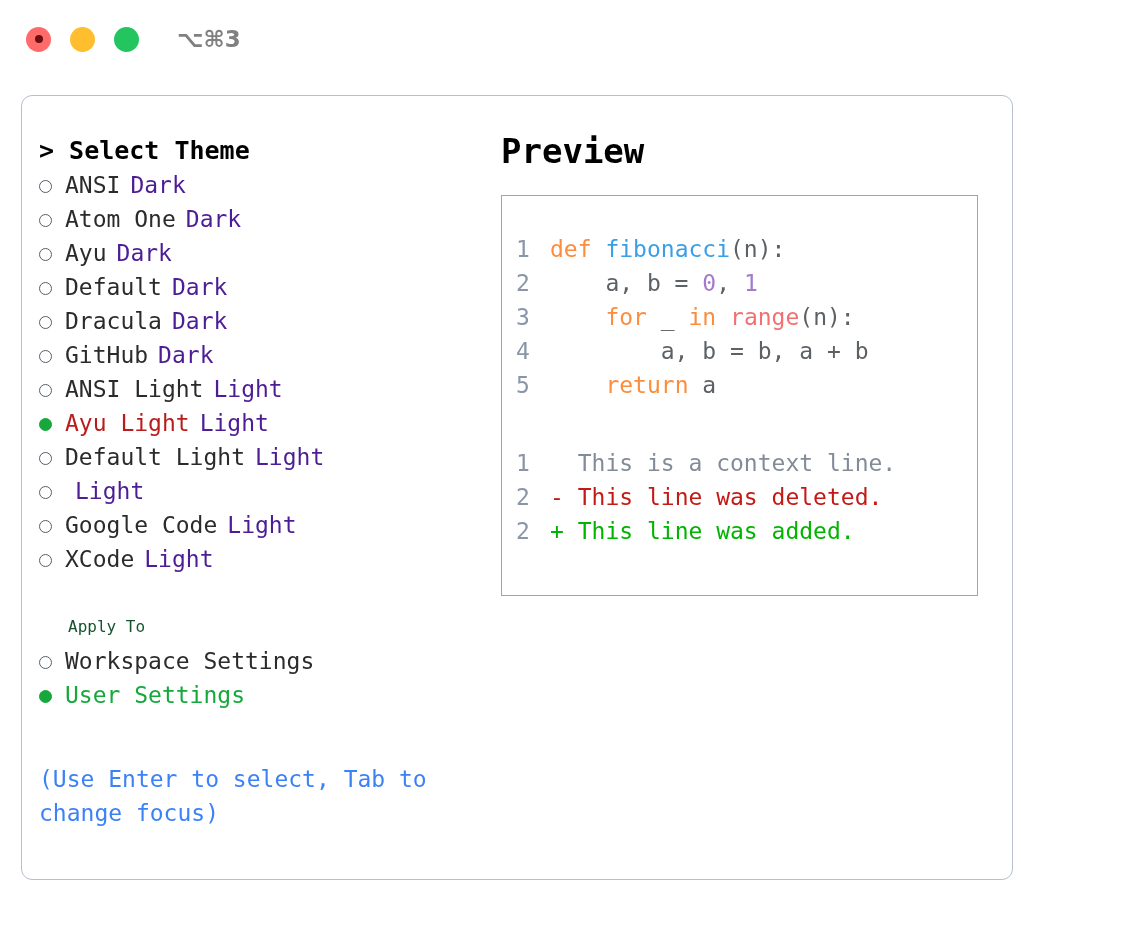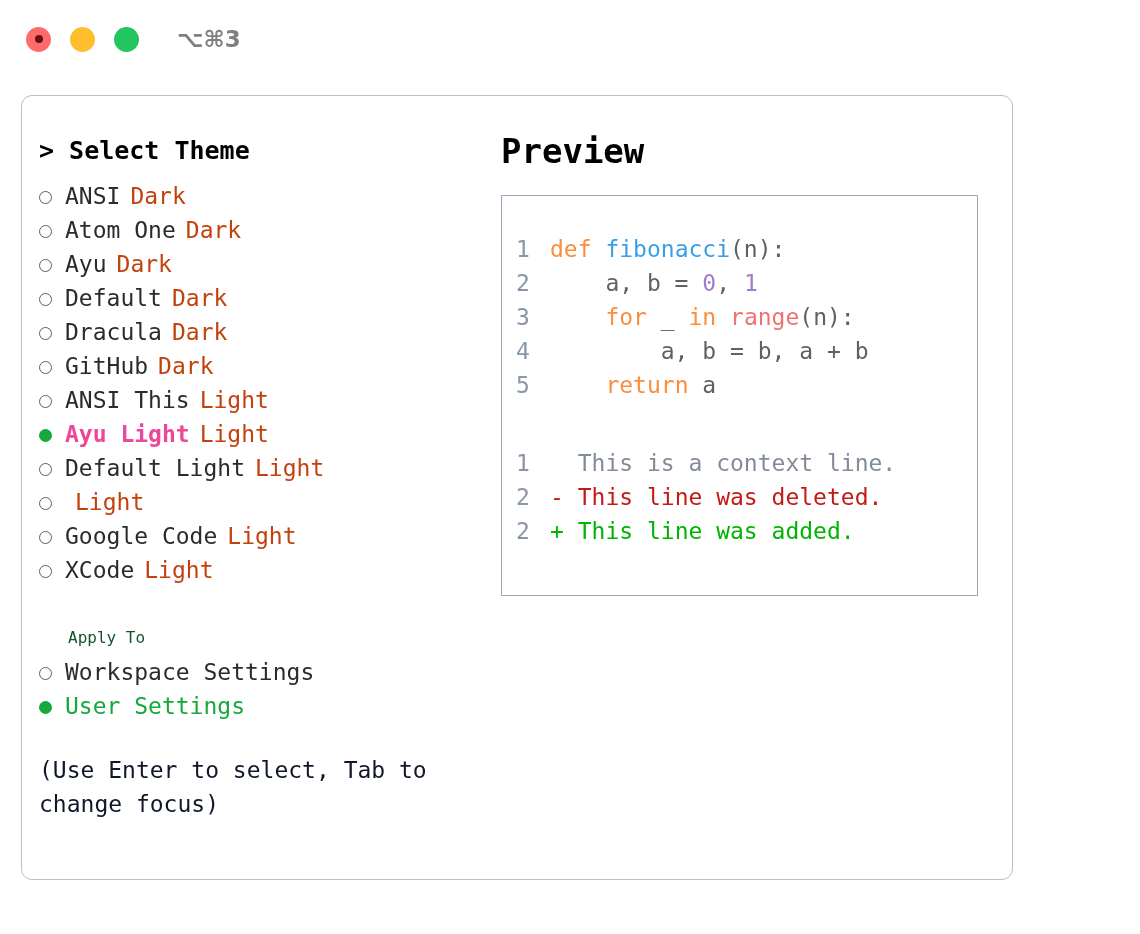--- a/index.html
+++ b/index.html
@@ -101,21 +101,21 @@
     white-space: pre;
   }
   .preview-head {
     font-size: 34px;
     font-weight: bold;
     color: #000000;
     line-height: 34px;
   }
 
   
-  .theme-list { margin-top: 11px; }
+  .theme-list { margin-top: 0px; }
   .row {
     display: flex;
     align-items: baseline;
     height: 34px;
     line-height: 34px;
     font-size: 23px;
     white-space: pre;
   }
   .bullet {
     width: 26px;
@@ -135,42 +135,42 @@
   }
   .bullet-off .bullet-mark {
     border: 1.6px solid #555f6b;
     background: transparent;
   }
   .bullet-on .bullet-mark {
     background: #17a83c;
     border: 1.6px solid #17a83c;
   }
   .theme-name  { color: #2b2b2b; }
-  .theme-name.selected { color: #ec4899; font-weight: bold; }
-  .theme-tag   { color: #c2410c; margin-left: 10px; }
+  .theme-name.selected { color: #b91c1c; }
+  .theme-tag   { color: #4c1d95; margin-left: 10px; }
 
   .spacer-block { height: 34px; }
 
   
   .apply-head {
     font-size: 16px;
     color: #14532d;
     line-height: 34px;
     padding-left: 29px;
     white-space: pre;
   }
   .apply-label { color: #2b2b2b; }
   .apply-label.selected { color: #17a83c; }
 
   
   .hint {
-    margin-top: 30px;
+    margin-top: 50px;
     font-size: 23px;
     line-height: 34px;
-    color: #0f172a;
+    color: #3b82f6;
     width: 410px;
   }
 
   
   .preview-box {
     margin-top: 27px;
     width: 477px;
     height: 401px;
     border: 1.5px solid #9aa7b8;
     box-sizing: border-box;
@@ -258,21 +258,21 @@
         </div>
 
         <div class="row">
           <span class="bullet bullet-off"><span class="bullet-mark"></span></span>
           <span class="theme-name">GitHub</span>
           <span class="theme-tag">Dark</span>
         </div>
 
         <div class="row">
           <span class="bullet bullet-off"><span class="bullet-mark"></span></span>
-          <span class="theme-name">ANSI This</span>
+          <span class="theme-name">ANSI Light</span>
           <span class="theme-tag">Light</span>
         </div>
 
         <div class="row">
           <span class="bullet bullet-on"><span class="bullet-mark"></span></span>
           <span class="theme-name selected">Ayu Light</span>
           <span class="theme-tag">Light</span>
         </div>
 
         <div class="row">

